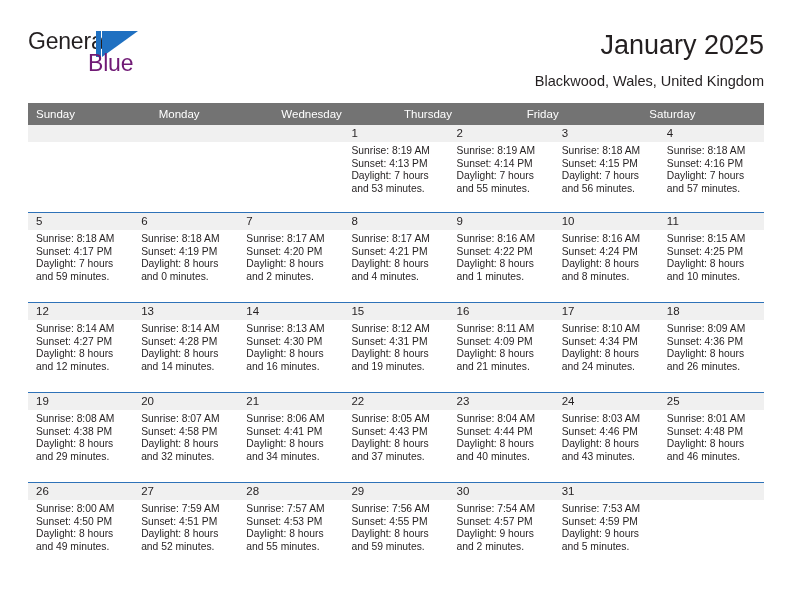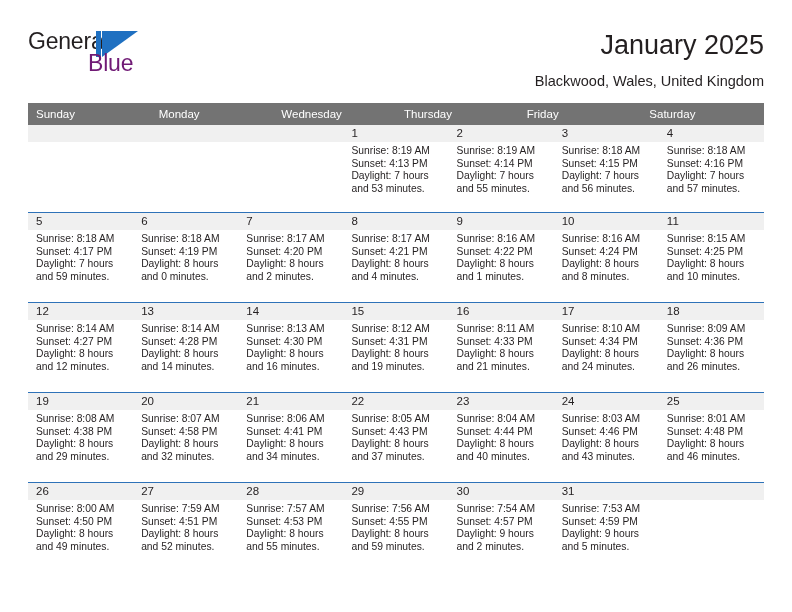--- a/index.html
+++ b/index.html
@@ -374,21 +374,21 @@
               <div>Daylight: 8 hours</div>
               <div>and 19 minutes.</div>
             </div>
           </div>
           <div class="daycell">
             <div class="daynum-band">
               <div class="daynum">16</div>
             </div>
             <div class="daybody">
               <div>Sunrise: 8:11 AM</div>
-              <div>Sunset: 4:33 PM</div>
+              <div>Sunset: 4:09 PM</div>
               <div>Daylight: 8 hours</div>
               <div>and 21 minutes.</div>
             </div>
           </div>
           <div class="daycell">
             <div class="daynum-band">
               <div class="daynum">17</div>
             </div>
             <div class="daybody">
               <div>Sunrise: 8:10 AM</div>

